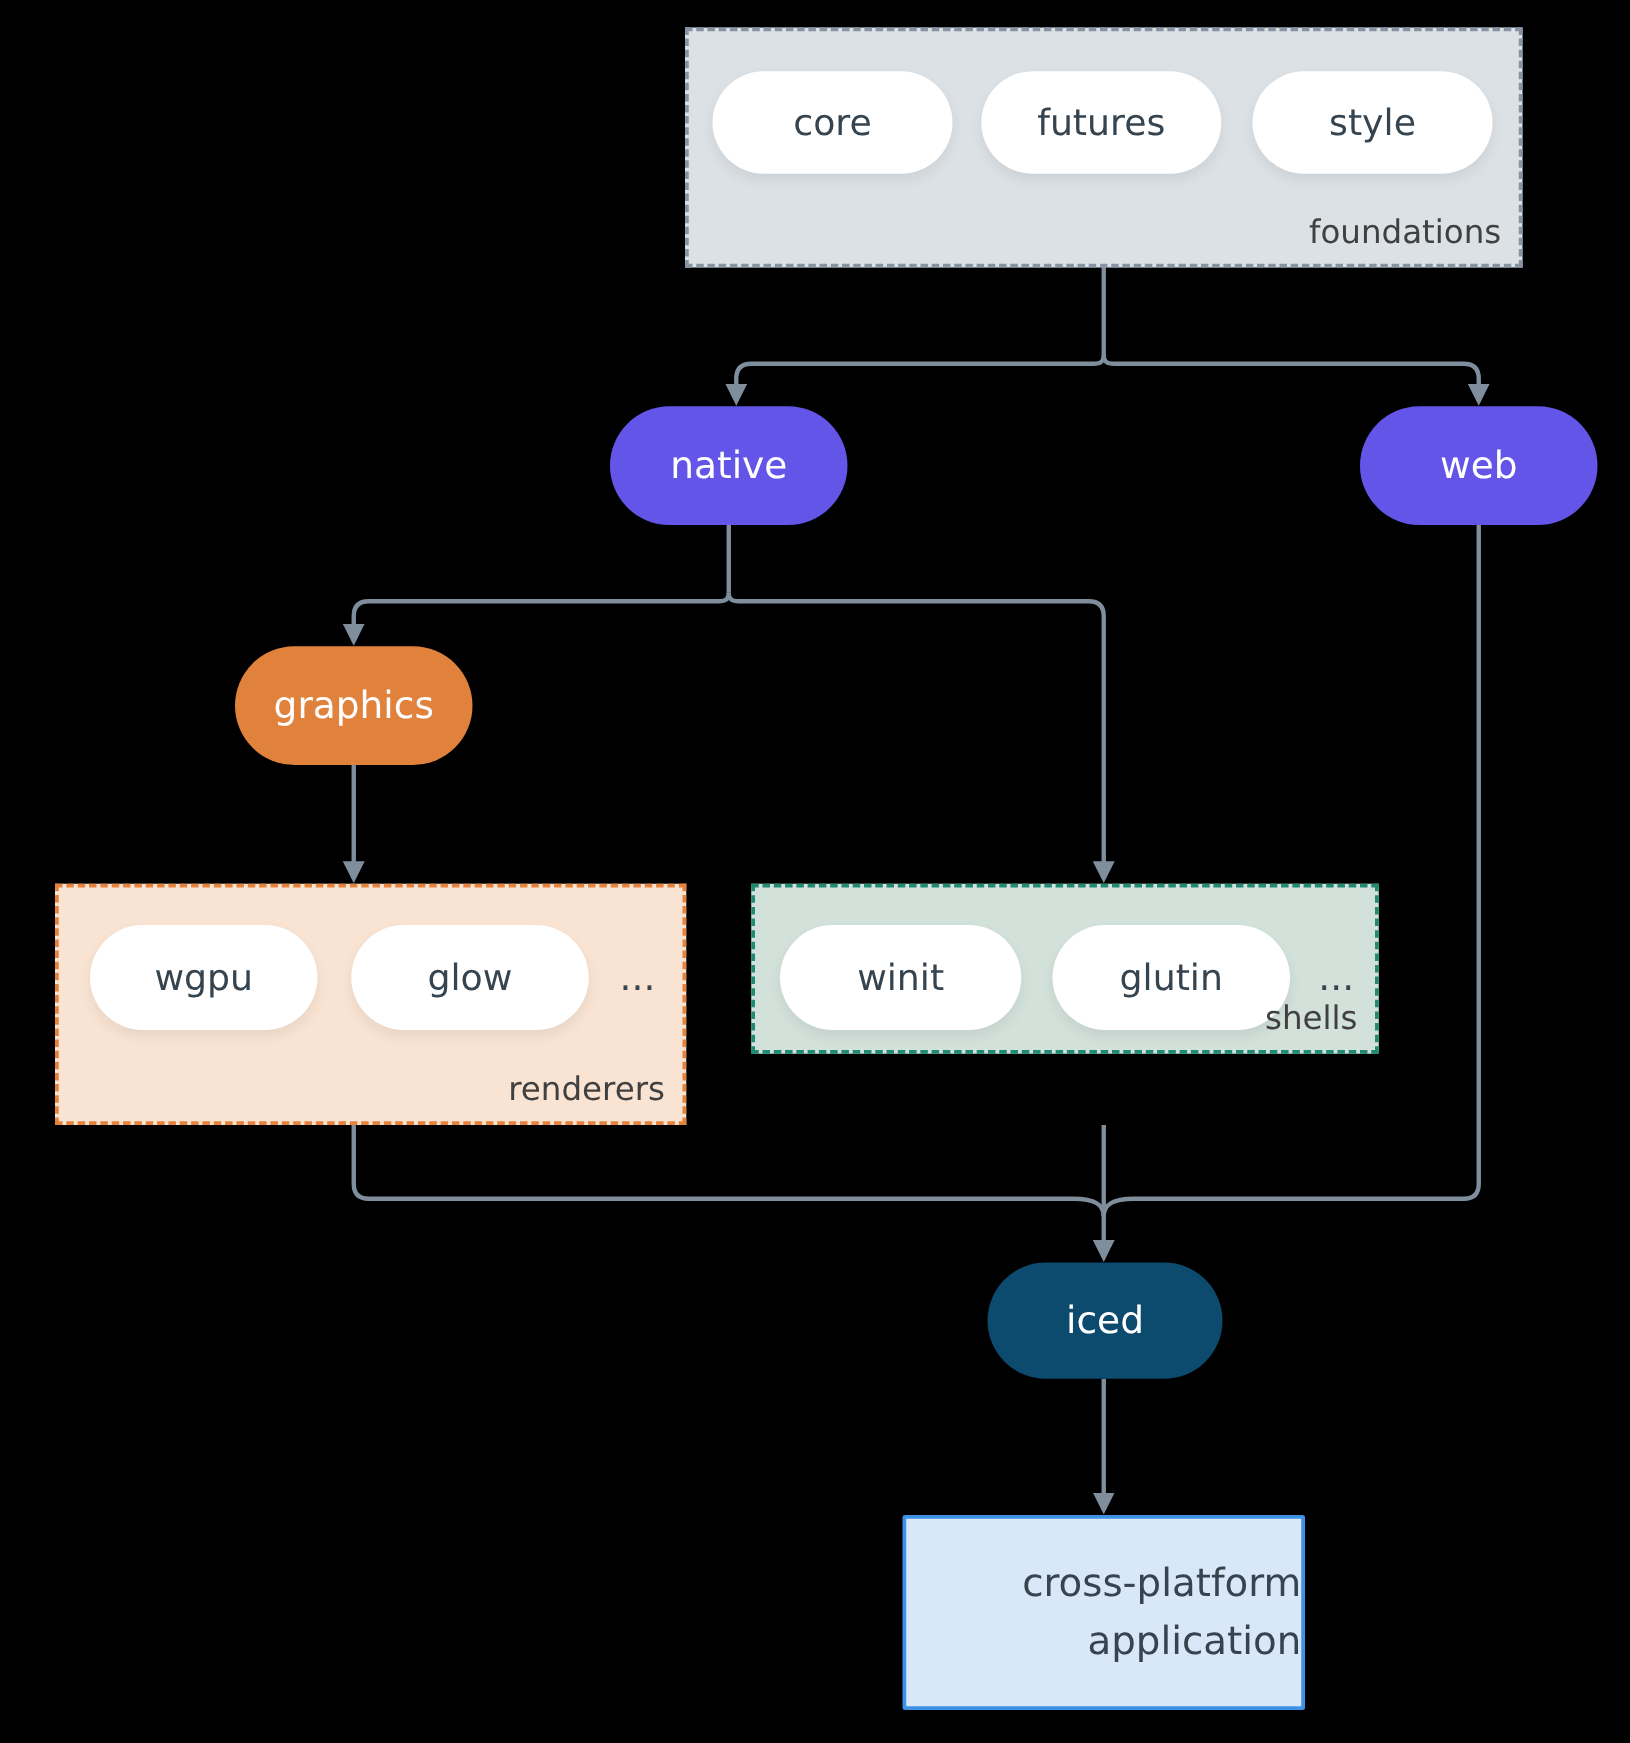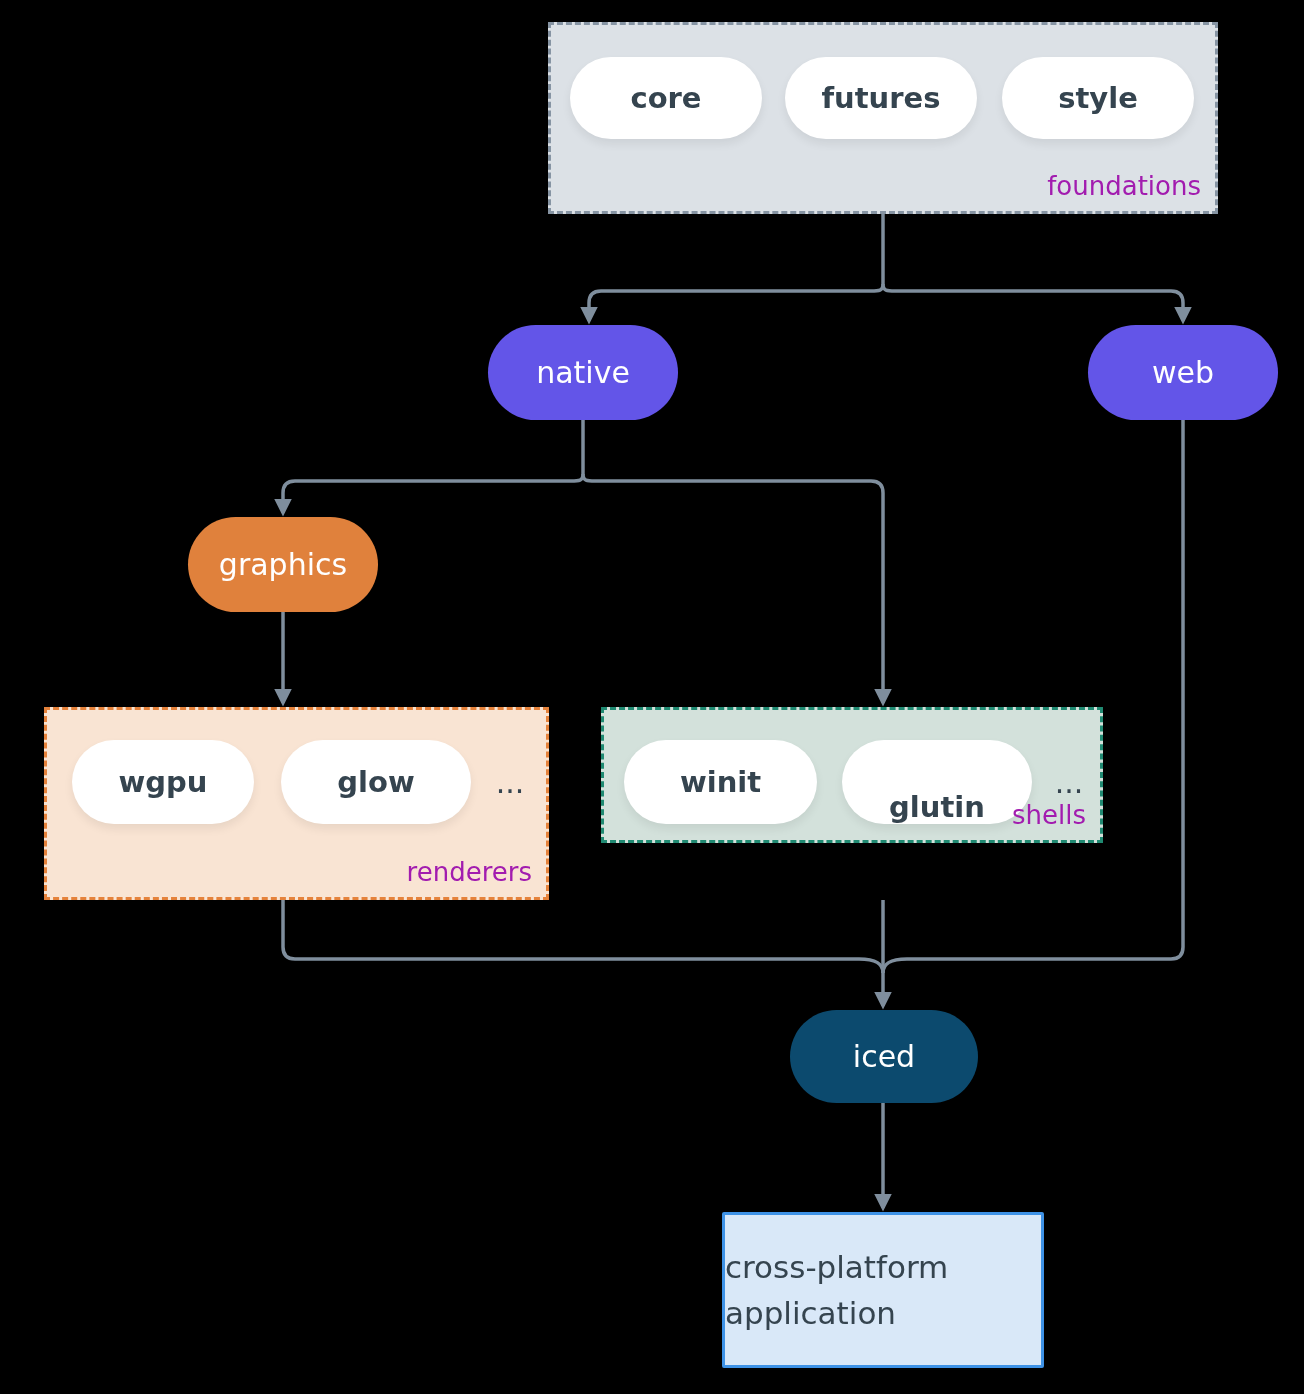--- a/index.html
+++ b/index.html
@@ -12,34 +12,33 @@
   }
   #wires{position:absolute;left:0;top:0;z-index:1;}
 
   
   .group{
     position:absolute;z-index:2;box-sizing:border-box;
     border:3px dashed #8694a3;
   }
   .group-label{
     position:absolute;right:14px;bottom:10px;
-    font-size:26px;color:#a21caf;
+    font-size:26px;color:#404040;
   }
   .g-foundations{background:#dce1e6;border-color:#8694a3;}
   .g-renderers{background:#f9e4d3;border-color:#e5823b;}
   .g-shells{background:#d3e1db;border-color:#208a72;}
 
   
   .pill{
     position:absolute;
     background:#ffffff;border-radius:42px;
     display:flex;align-items:center;justify-content:center;
     font-size:29px;color:#35444f;
     box-shadow:0 5px 10px rgba(0,0,0,0.07);
-    font-weight:bold;
   }
   .ellipsis{
     position:absolute;
     font-size:30px;color:#35444f;
     display:flex;align-items:center;justify-content:center;
   }
 
   
   .cpill{
     position:absolute;z-index:2;
@@ -48,21 +47,21 @@
     font-size:30px;color:#ffffff;
   }
   .c-native,.c-web{background:#6355e8;}
   .c-graphics{background:#e0813c;}
   .c-iced{background:#0c4a6e;}
 
   
   .appbox{
     position:absolute;z-index:2;box-sizing:border-box;
     background:#d9e8f8;border:3px solid #3e92e6;border-radius:2px;
-    display:flex;flex-direction:column;align-items:flex-start;justify-content:center;
+    display:flex;flex-direction:column;align-items:flex-end;justify-content:center;
     font-size:31px;color:#35444f;line-height:1.5;
   }
 </style>
 </head>
 <body>
 
 <div id="stage">
 
   <svg id="wires" width="1304" height="1394" viewBox="0 0 1304 1394">
     <defs>
@@ -122,21 +121,21 @@
       <span>glow</span>
     </div>
     <div class="ellipsis" style="left:438px;top:30px;width:50px;height:84px;">...</div>
     <div class="group-label">renderers</div>
   </div>
 
   <div class="group g-shells" style="left:601px;top:707px;width:502px;height:136px;">
     <div class="pill" style="left:20px;top:30px;width:193px;height:84px;">
       <span>winit</span>
     </div>
-    <div class="pill" style="left:238px;top:30px;width:190px;height:84px;align-items:flex-end;">
+    <div class="pill" style="left:238px;top:30px;width:190px;height:84px;">
       <span>glutin</span>
     </div>
     <div class="ellipsis" style="left:440px;top:30px;width:50px;height:84px;">...</div>
     <div class="group-label">shells</div>
   </div>
 
   <div class="cpill c-iced" style="left:790px;top:1010px;width:188px;height:93px;">
     <span>iced</span>
   </div>
 

